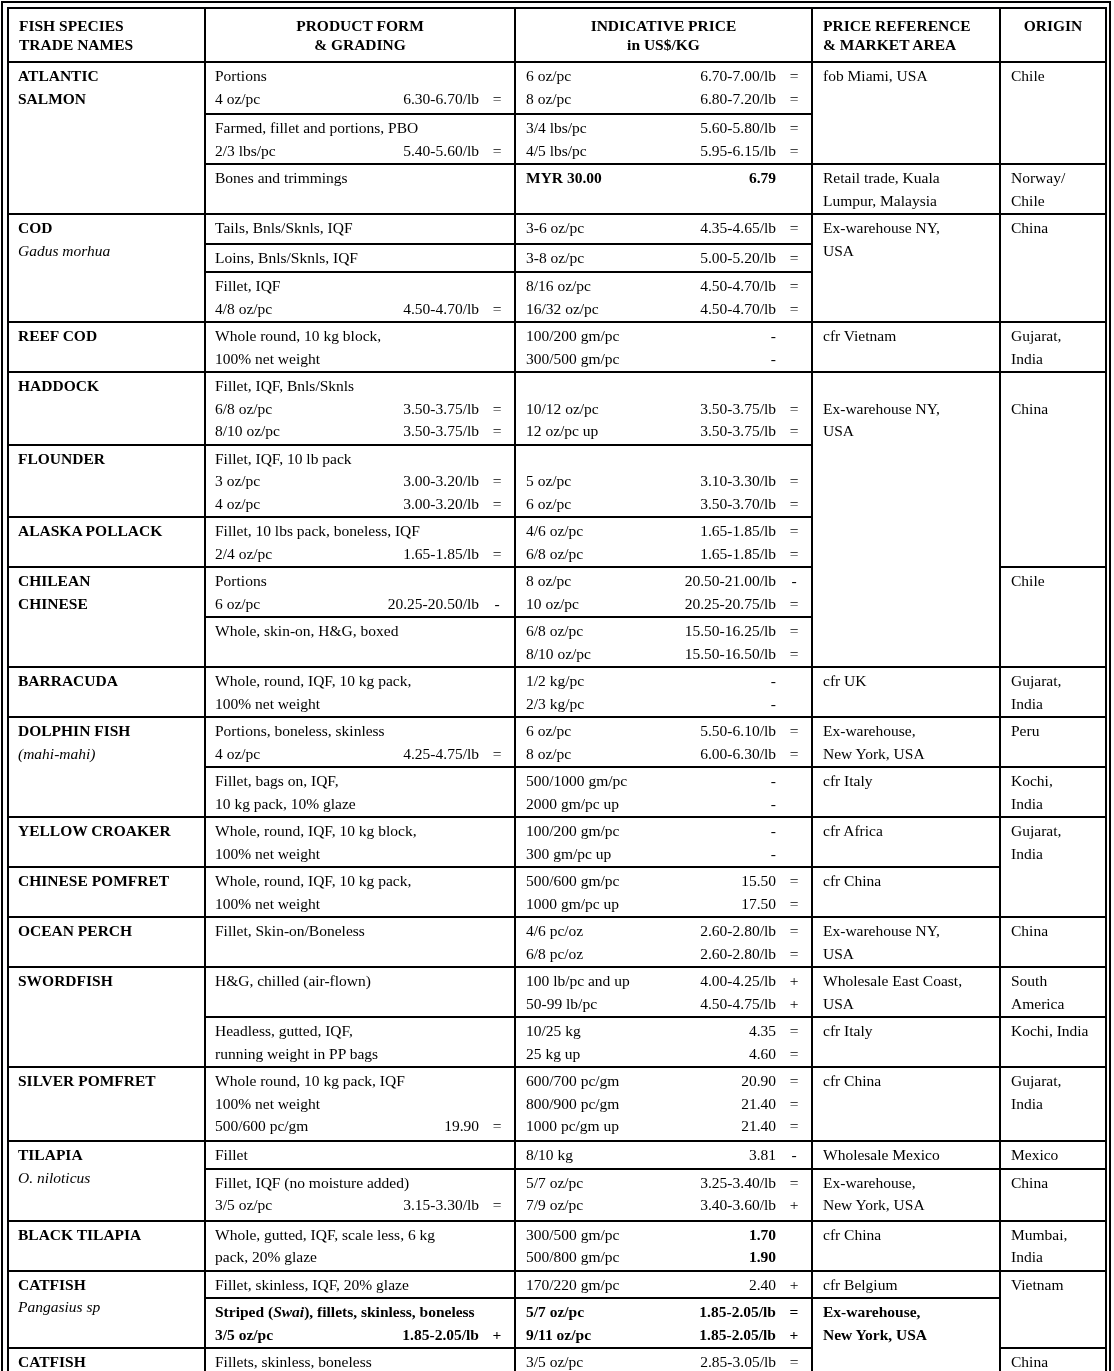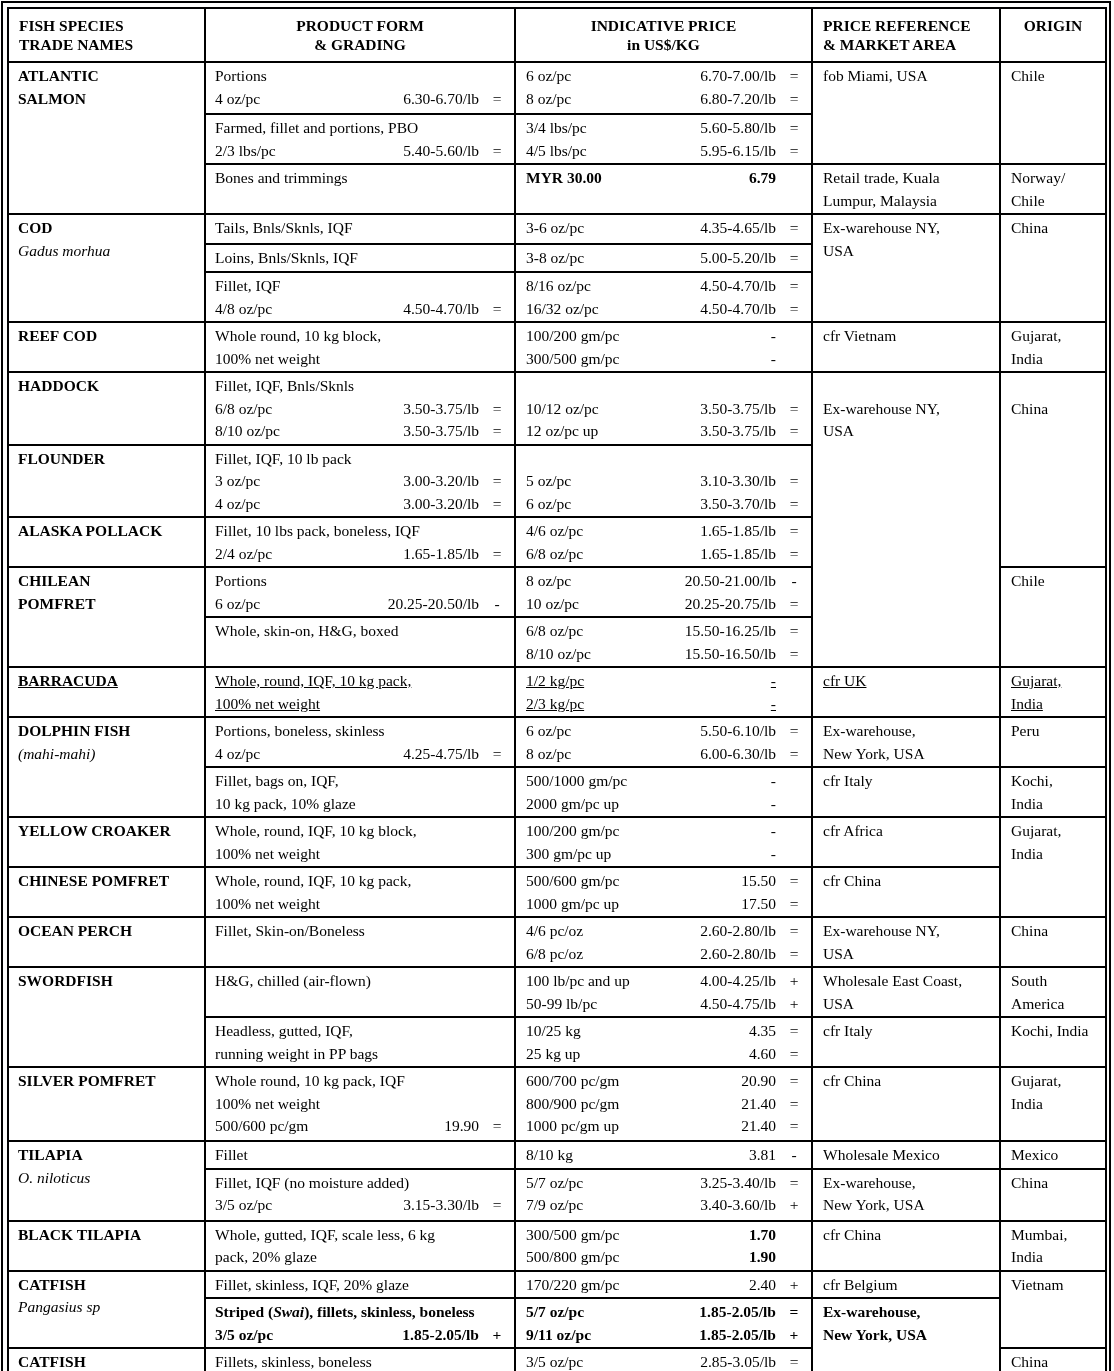--- a/index.html
+++ b/index.html
@@ -308,21 +308,21 @@
             <div class="ln pr">
               <span class="lbl">6/8 oz/pc</span>
               <span class="prc">1.65-1.85/lb</span>
               <span class="ind">=</span>
             </div>
           </td>
         </tr>
         <tr style="height: 47px;">
           <td class="c-species" rowspan="2">
             <div class="ln b">CHILEAN</div>
-            <div class="ln b">POMFRET</div>
+            <div class="ln b">CHINESE</div>
           </td>
           <td class="c-product">
             <div class="ln">Portions</div>
             <div class="ln pr">
               <span class="lbl">6 oz/pc</span>
               <span class="prc">20.25-20.50/lb</span>
               <span class="ind">-</span>
             </div>
           </td>
           <td class="c-price">
@@ -351,21 +351,21 @@
               <span class="prc">15.50-16.25/lb</span>
               <span class="ind">=</span>
             </div>
             <div class="ln pr">
               <span class="lbl">8/10 oz/pc</span>
               <span class="prc">15.50-16.50/lb</span>
               <span class="ind">=</span>
             </div>
           </td>
         </tr>
-        <tr style="height: 50px; text-decoration: underline;">
+        <tr style="height: 50px;">
           <td class="c-species">
             <div class="ln b">BARRACUDA</div>
           </td>
           <td class="c-product">
             <div class="ln">Whole, round, IQF, 10 kg pack,</div>
             <div class="ln">100% net weight</div>
           </td>
           <td class="c-price">
             <div class="ln pr">
               <span class="lbl">1/2 kg/pc</span>

